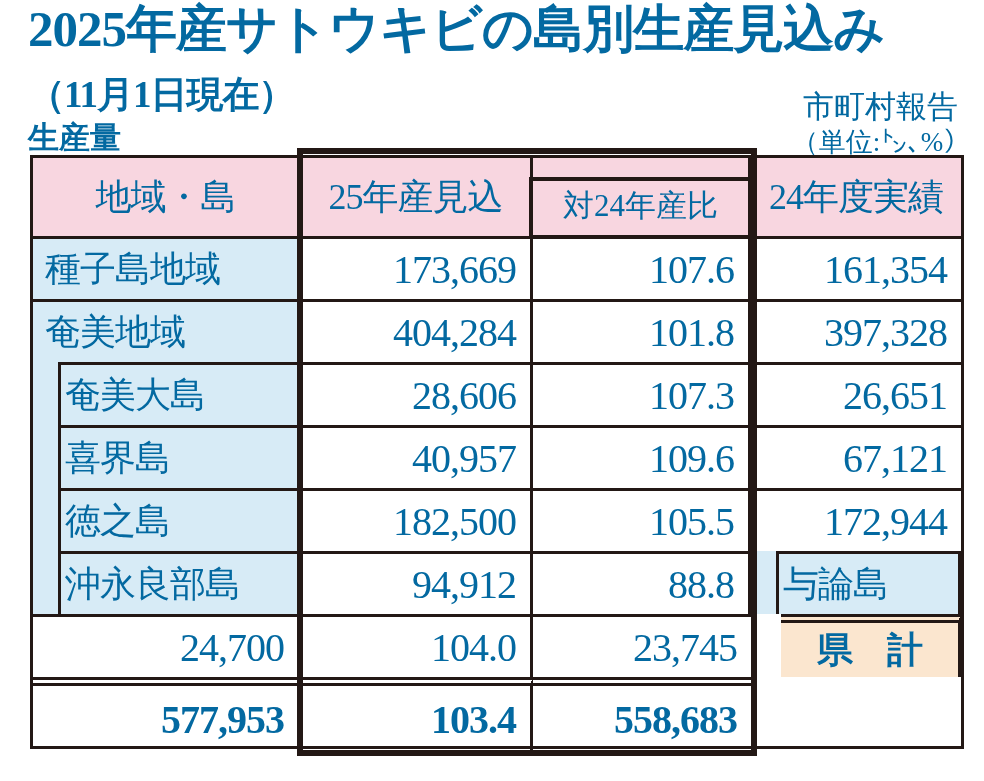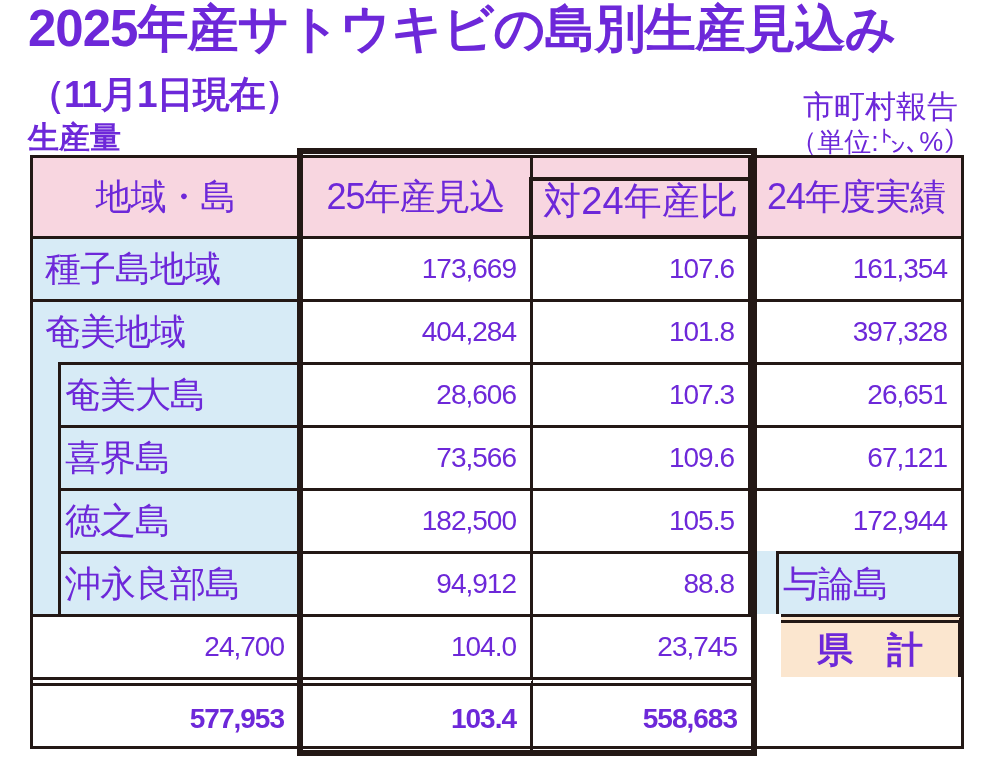--- a/index.html
+++ b/index.html
@@ -1,22 +1,22 @@
 <!DOCTYPE html>
 <html lang="ja"><head>
 <meta charset="utf-8">
 <style>
   * { margin:0; padding:0; box-sizing:border-box; }
   html,body { background:#ffffff; }
   .page {
     position:relative;
     width:984px; height:781px;
     background:#ffffff;
-    color:#6d28d9;
-    font-family:Liberation Sans, sans-serif;
+    color:#0369a1;
+    font-family:Liberation Serif, serif;
     overflow:hidden;
   }
   
   .headline {
     position:absolute; left:28px; top:0; width:930px;
     font-weight:900; font-size:51px; letter-spacing:-1px;
     line-height:58px; white-space:nowrap;
   }
   .subrow {
     position:absolute; left:28px; top:58px; width:930px;
@@ -42,23 +42,23 @@
   .c { position:relative; display:flex; align-items:center; overflow:hidden; }
   .vline  { border-right:3px solid #231815; }
   .hline  { border-top:3px solid #231815; }
   .dline  { border-top:9px double #231815; }
   .pink   { background:#f8d6e0; }
   .blue   { background:#d7ebf6; }
   .peach  { background:#fbe6cf; }
 
   .hc { justify-content:center; font-size:36px; letter-spacing:-1px; }
   .hc-ratio { align-items:flex-end; justify-content:center;
-              font-size:38px; padding-bottom:9px; }
+              font-size:31px; padding-bottom:9px; }
   .lbl { font-size:36px; padding-left:12px; letter-spacing:-1px; }
-  .num { justify-content:flex-end; font-size:28px; padding-right:14px; letter-spacing:-1px; }
+  .num { justify-content:flex-end; font-size:40px; padding-right:14px; letter-spacing:-1px; }
   .bold { font-weight:700; }
   .ctr { justify-content:center; padding:0;margin-left:30px; }
 
   
   .subcell { padding:0; }
   .inset {
     position:absolute; left:25px; right:0; top:0; bottom:0;
     border-left:3px solid #231815; border-top:3px solid #231815;
     display:flex; align-items:center; padding-left:4px;
     font-size:36px; letter-spacing:-1px;
@@ -113,21 +113,21 @@
       <div class="c blue vline subcell">
         <div class="inset">奄美大島</div>
       </div>
       <div class="c vline hline num">28,606</div>
       <div class="c vline hline num">107.3</div>
       <div class="c hline num">26,651</div>
 
       <div class="c blue vline subcell">
         <div class="inset">喜界島</div>
       </div>
-      <div class="c vline hline num">73,566</div>
+      <div class="c vline hline num">40,957</div>
       <div class="c vline hline num">109.6</div>
       <div class="c hline num">67,121</div>
 
       <div class="c blue vline subcell">
         <div class="inset">徳之島</div>
       </div>
       <div class="c vline hline num">182,500</div>
       <div class="c vline hline num">105.5</div>
       <div class="c hline num">172,944</div>
 

